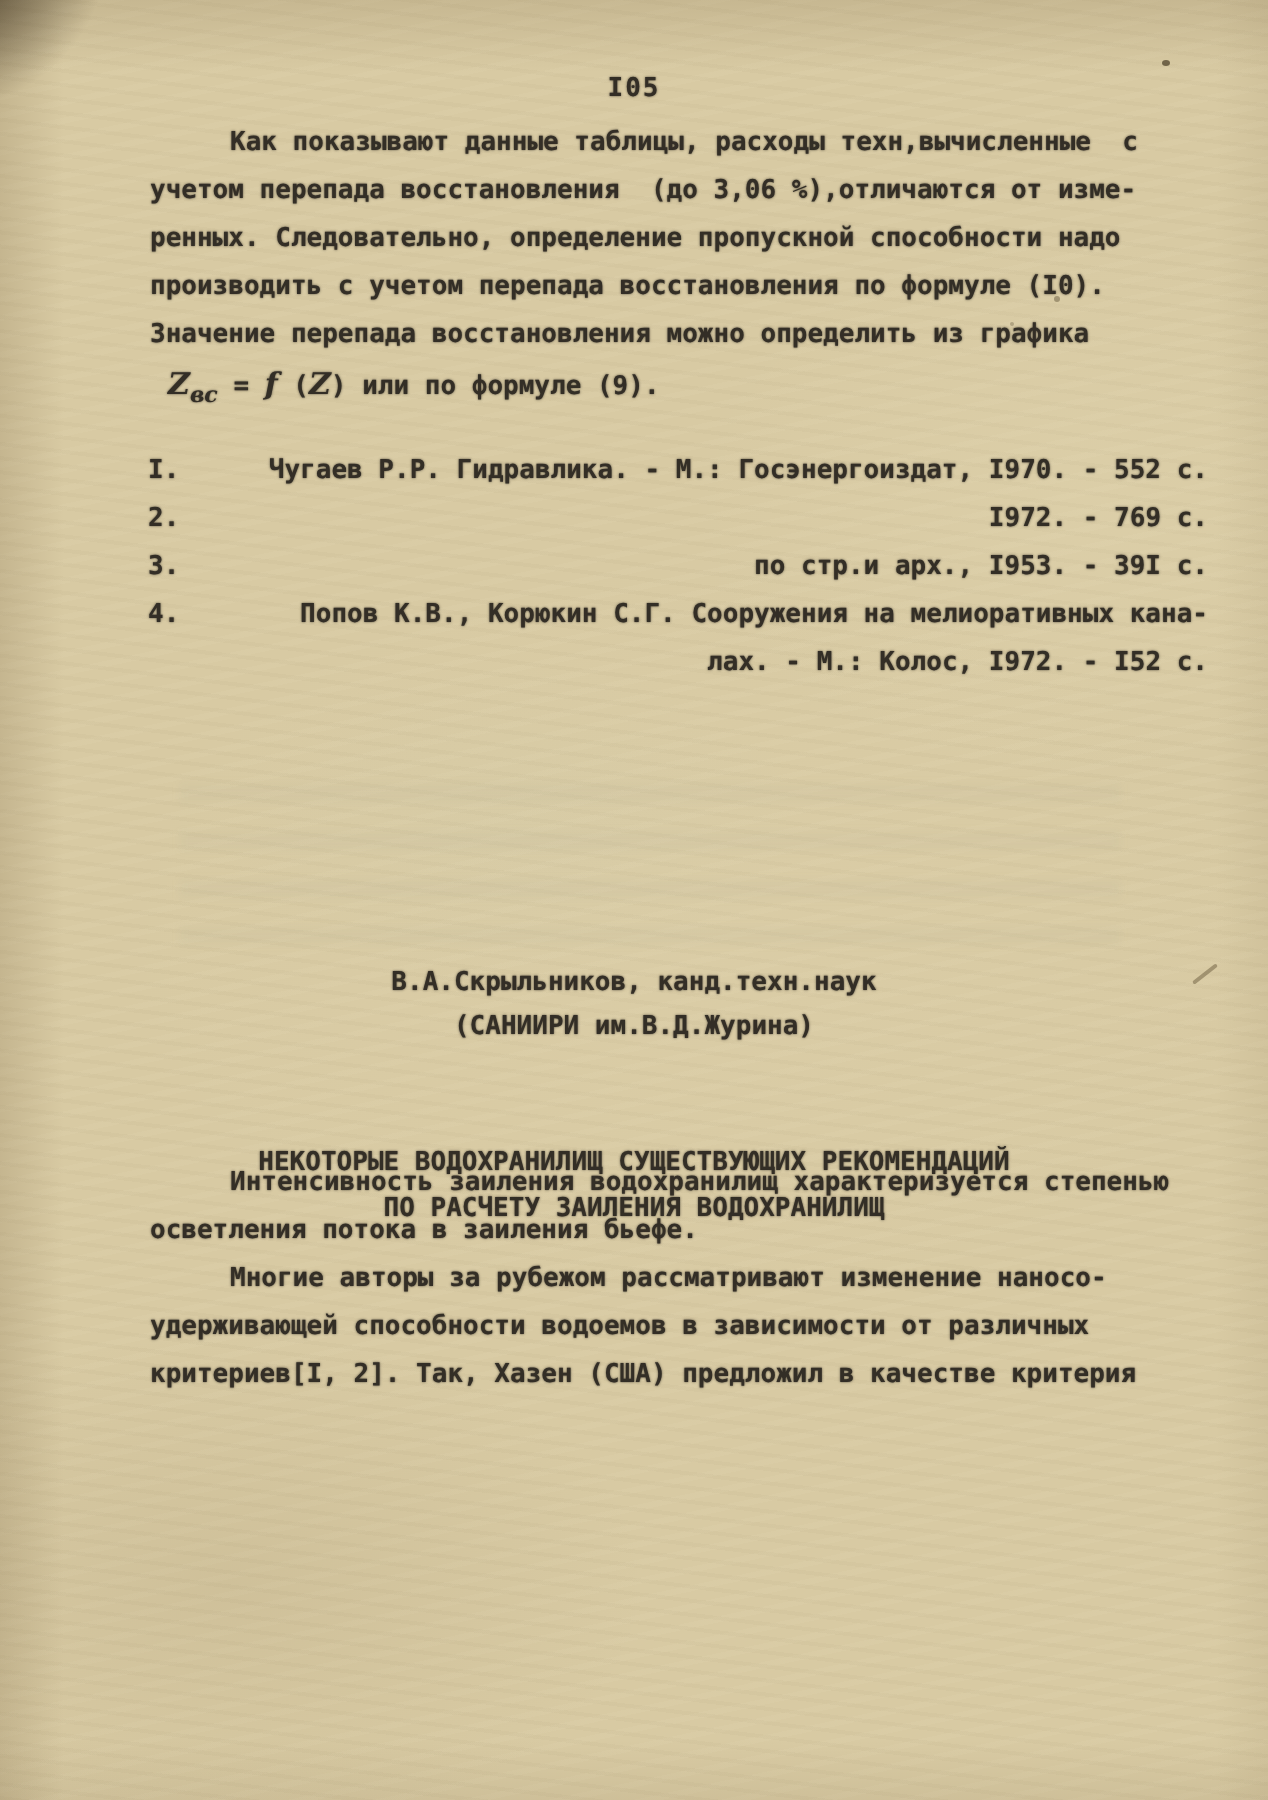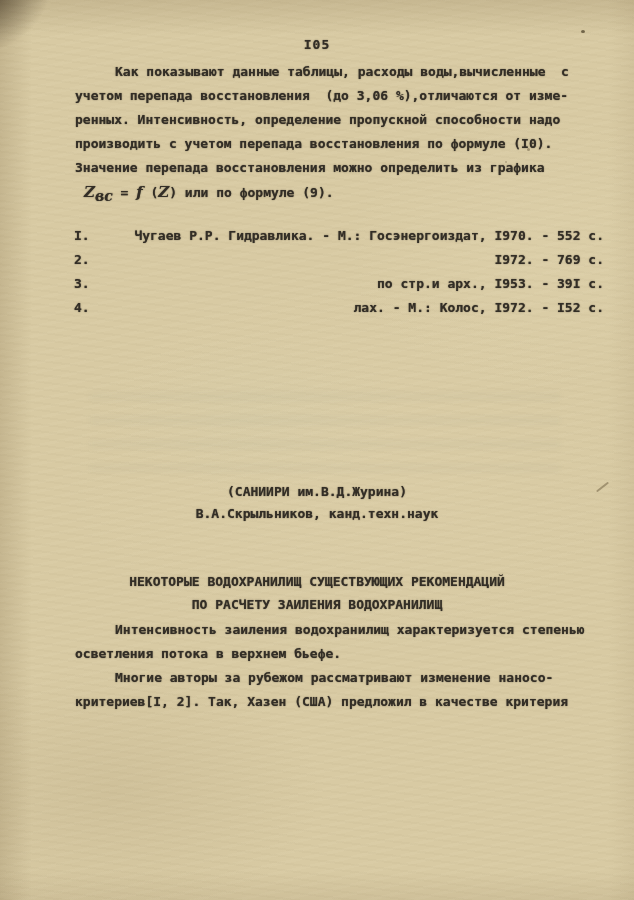--- a/index.html
+++ b/index.html
@@ -38,38 +38,38 @@
   .intro { top: 60px; left: 75px; width: 520px; }
   .formula { padding-left: 9px; }
   .fz {
     font-family: "DejaVu Serif", "Liberation Serif", serif;
     font-style: italic;
     font-size: 15px;
   }
   .fsub {
     font-family: "DejaVu Serif", "Liberation Serif", serif;
     font-style: italic;
-    font-size: 14px;
+    font-size: 11px;
     vertical-align: -4px;
   }
 
   .refs-heading { top: 197px; }
   .refs { top: 224px; left: 74px; width: 530px; }
   .ref { display: flex; }
   .ref-num { width: 23px; flex: none; line-height: 24px; white-space: pre; }
   .ref-lines { flex: 1; text-align: right; }
   .rline { display: block; white-space: pre; line-height: 24px; }
 
   .author { top: 481px; }
   .author .line { line-height: 22px; height: 22px; }
 
   .title { top: 570px; }
   .title .line { line-height: 23px; height: 23px; }
 
-  .body { top: 618px; left: 75px; width: 520px; }
+  .body { top: 580px; left: 75px; width: 520px; }
 
   .speck { position: absolute; background: rgba(70,58,35,.7); border-radius: 50%; }
   .speck1 { left: 581px; top: 30px; width: 4px; height: 3px; }
   .speck2 { left: 527px; top: 148px; width: 3px; height: 3px; opacity: .55; }
   .speck3 { left: 505px; top: 161px; width: 2px; height: 2px; opacity: .4; }
   .scratch {
     position: absolute; left: 595px; top: 486px;
     width: 15px; height: 2px; border-radius: 1px;
     background: rgba(95,80,52,.45);
     transform: rotate(-38deg);
@@ -82,23 +82,23 @@
   }
 </style>
 </head>
 <body>
 
 <div class="scan">
 
   <div class="block fullw center pagenum line">I05</div>
 
   <div class="block intro">
-    <div class="line ind">Как показывают данные таблицы, расходы воды,вычисленные  с</div>
+    <div class="line ind">Как показывают данные таблицы, расходы техн,вычисленные  с</div>
     <div class="line">учетом перепада восстановления  (до 3,06 %),отличаются от изме-</div>
-    <div class="line">ренных. Интенсивность, определение пропускной способности надо</div>
+    <div class="line">ренных. Следовательно, определение пропускной способности надо</div>
     <div class="line">производить с учетом перепада восстановления по формуле (I0).</div>
     <div class="line">Значение перепада восстановления можно определить из графика</div>
     <div class="line formula"><span class="fz">Z</span><span class="fsub">вс</span><span> = </span><span class="fz">f</span><span> (</span><span class="fz">Z</span><span>)</span><span> или по формуле (9).</span></div>
   </div>
 
 
   <div class="block refs">
     <div class="ref">
       <span class="ref-num">I.</span>
       <span class="ref-lines">
@@ -113,39 +113,41 @@
     </div>
     <div class="ref">
       <span class="ref-num">3.</span>
       <span class="ref-lines">
         <span class="rline">по стр.и арх., I953. - 39I с.</span>
       </span>
     </div>
     <div class="ref">
       <span class="ref-num">4.</span>
       <span class="ref-lines">
+        <span class="rline">Попов К.В., Корюкин С.Г. Сооружения на мелиоративных кана-</span>
         <span class="rline">лах. - М.: Колос, I972. - I52 с.</span>
       </span>
     </div>
   </div>
 
   <div class="block fullw center author">
+    <div class="line">В.А.Скрыльников, канд.техн.наук</div>
     <div class="line">(САНИИРИ им.В.Д.Журина)</div>
-    <div class="line">В.А.Скрыльников, канд.техн.наук</div>
   </div>
 
   <div class="block fullw center title">
     <div class="line">НЕКОТОРЫЕ ВОДОХРАНИЛИЩ СУЩЕСТВУЮЩИХ РЕКОМЕНДАЦИЙ</div>
     <div class="line">ПО РАСЧЕТУ ЗАИЛЕНИЯ ВОДОХРАНИЛИЩ</div>
   </div>
 
   <div class="block body">
     <div class="line ind">Интенсивность заиления водохранилищ характеризуется степенью</div>
-    <div class="line">осветления потока в верхнем бьефе.</div>
+    <div class="line">осветления потока в заиления бьефе.</div>
     <div class="line ind">Многие авторы за рубежом рассматривают изменение наносо-</div>
+    <div class="line">удерживающей способности водоемов в зависимости от различных</div>
     <div class="line">критериев[I, 2]. Так, Хазен (США) предложил в качестве критерия</div>
   </div>
 
   <div class="ghost"></div>
   <div class="speck speck1"></div>
   <div class="speck speck2"></div>
   <div class="speck speck3"></div>
   <div class="scratch"></div>
 
 </div>

